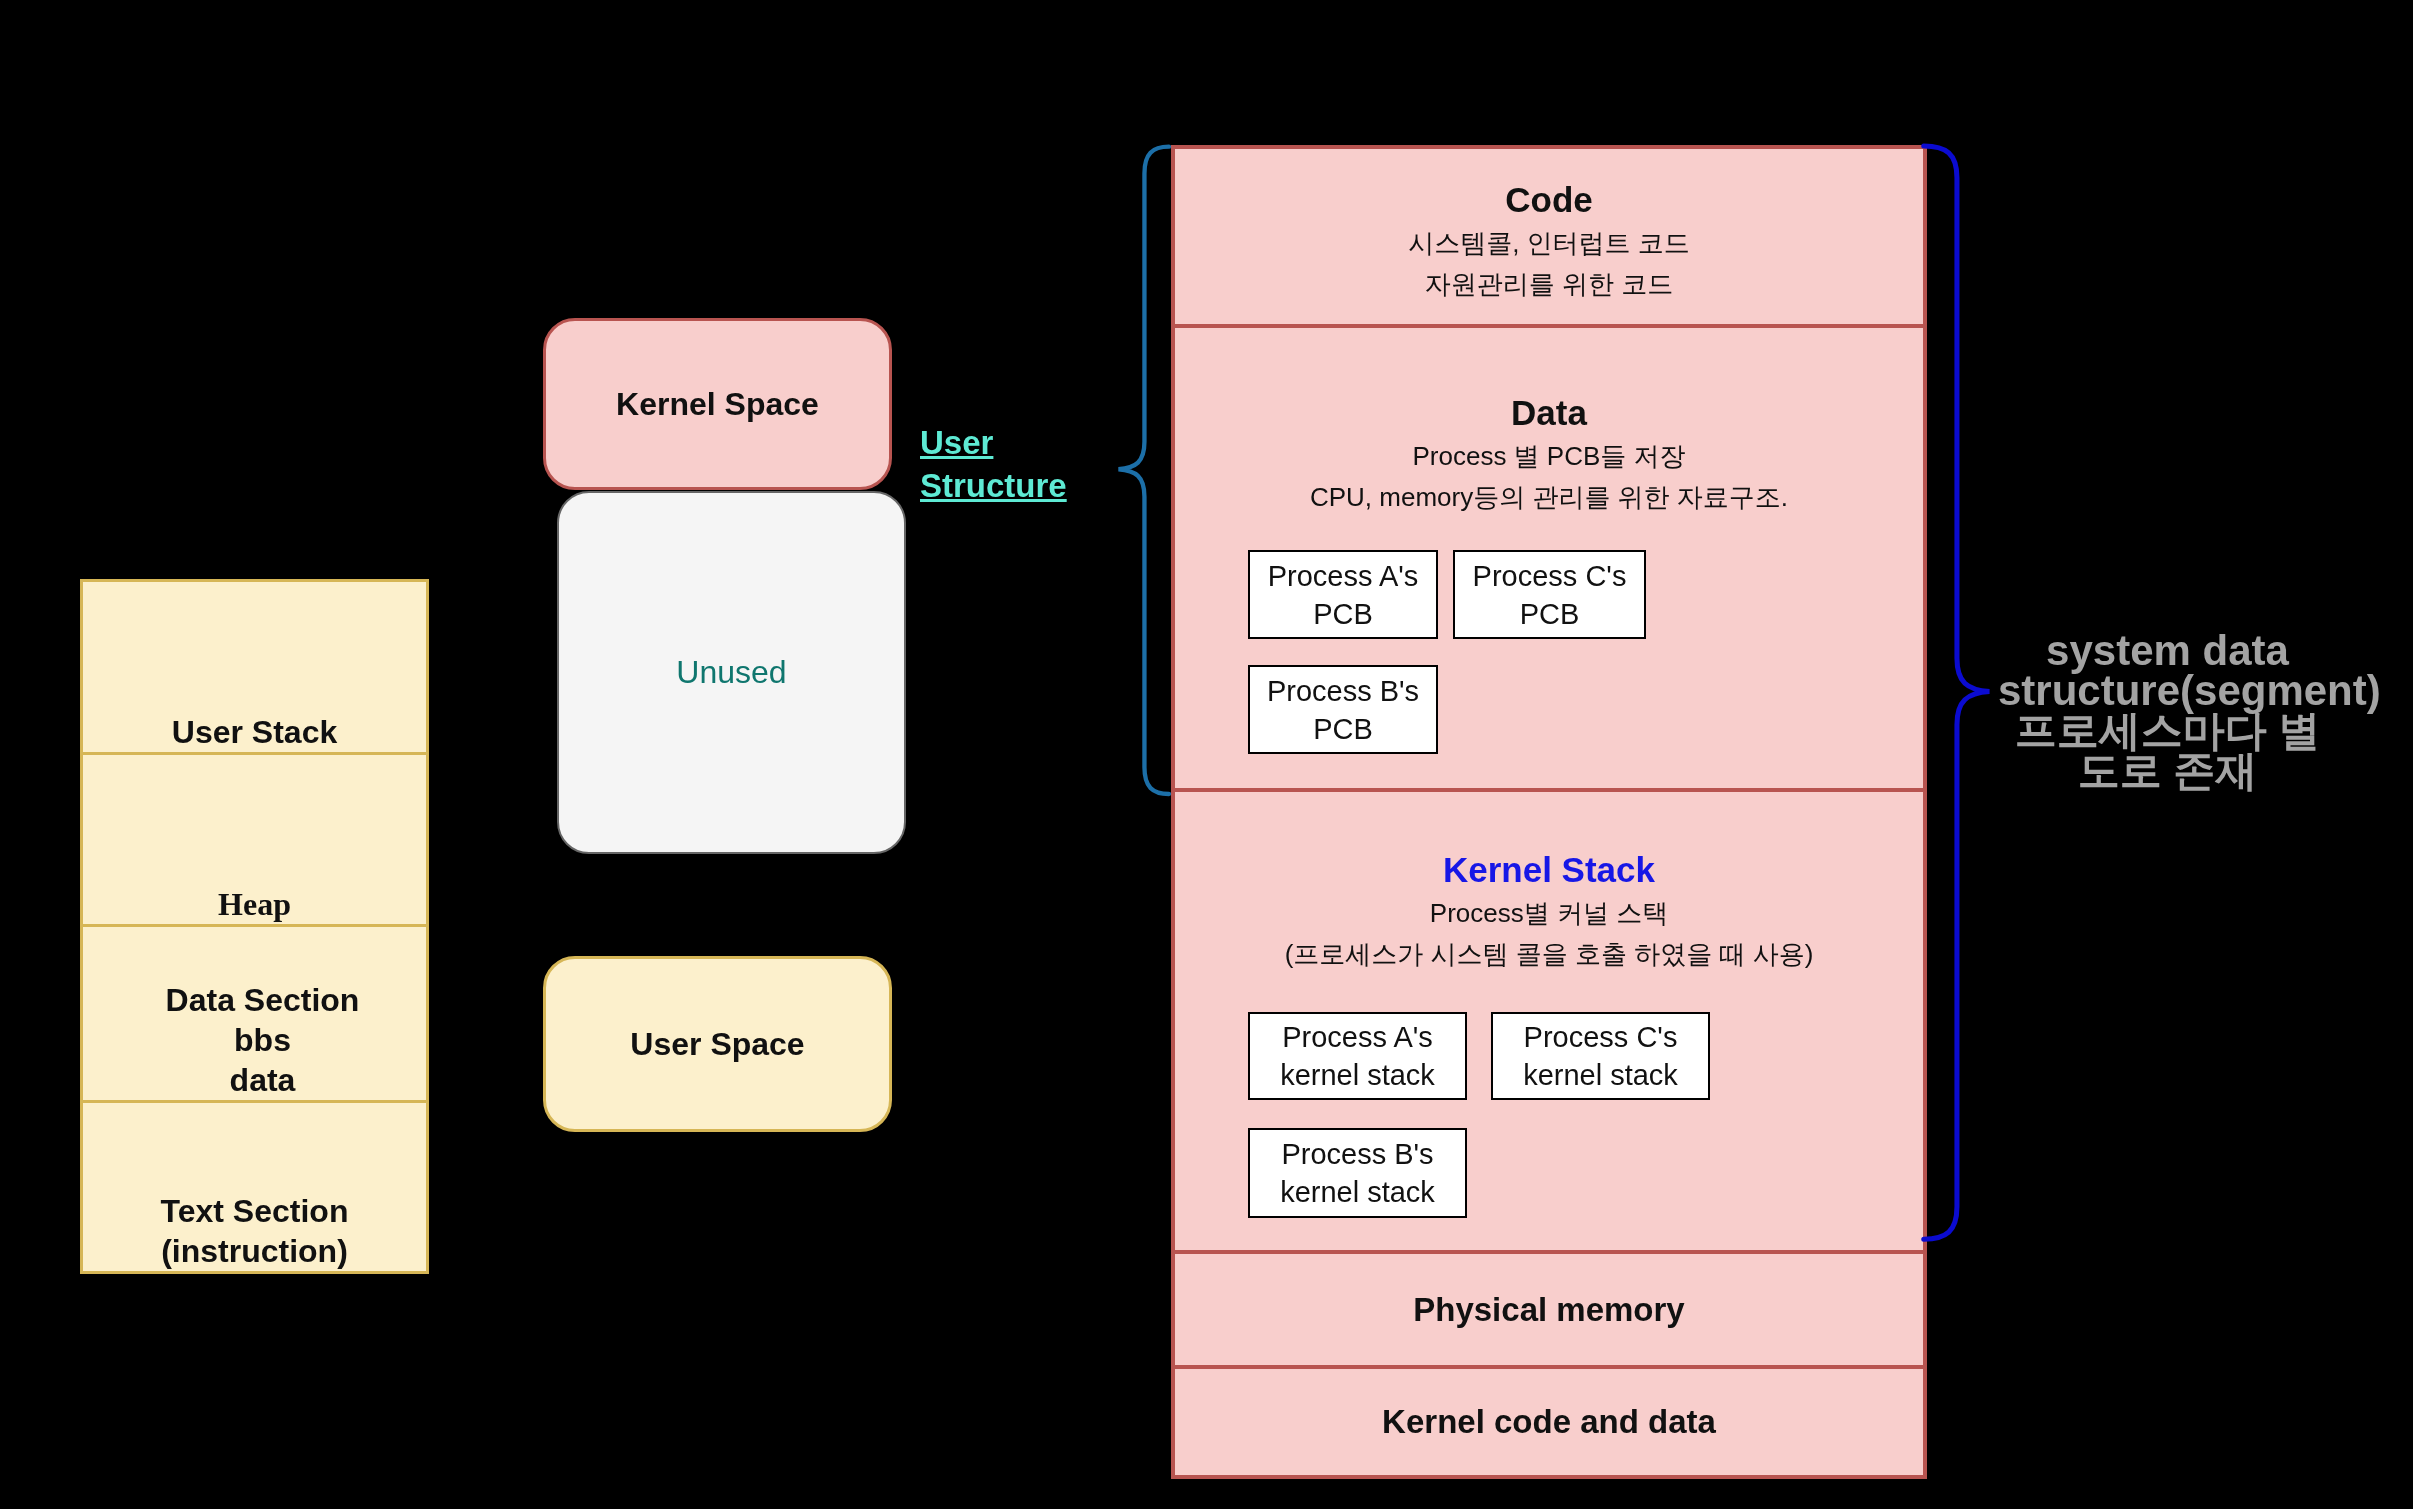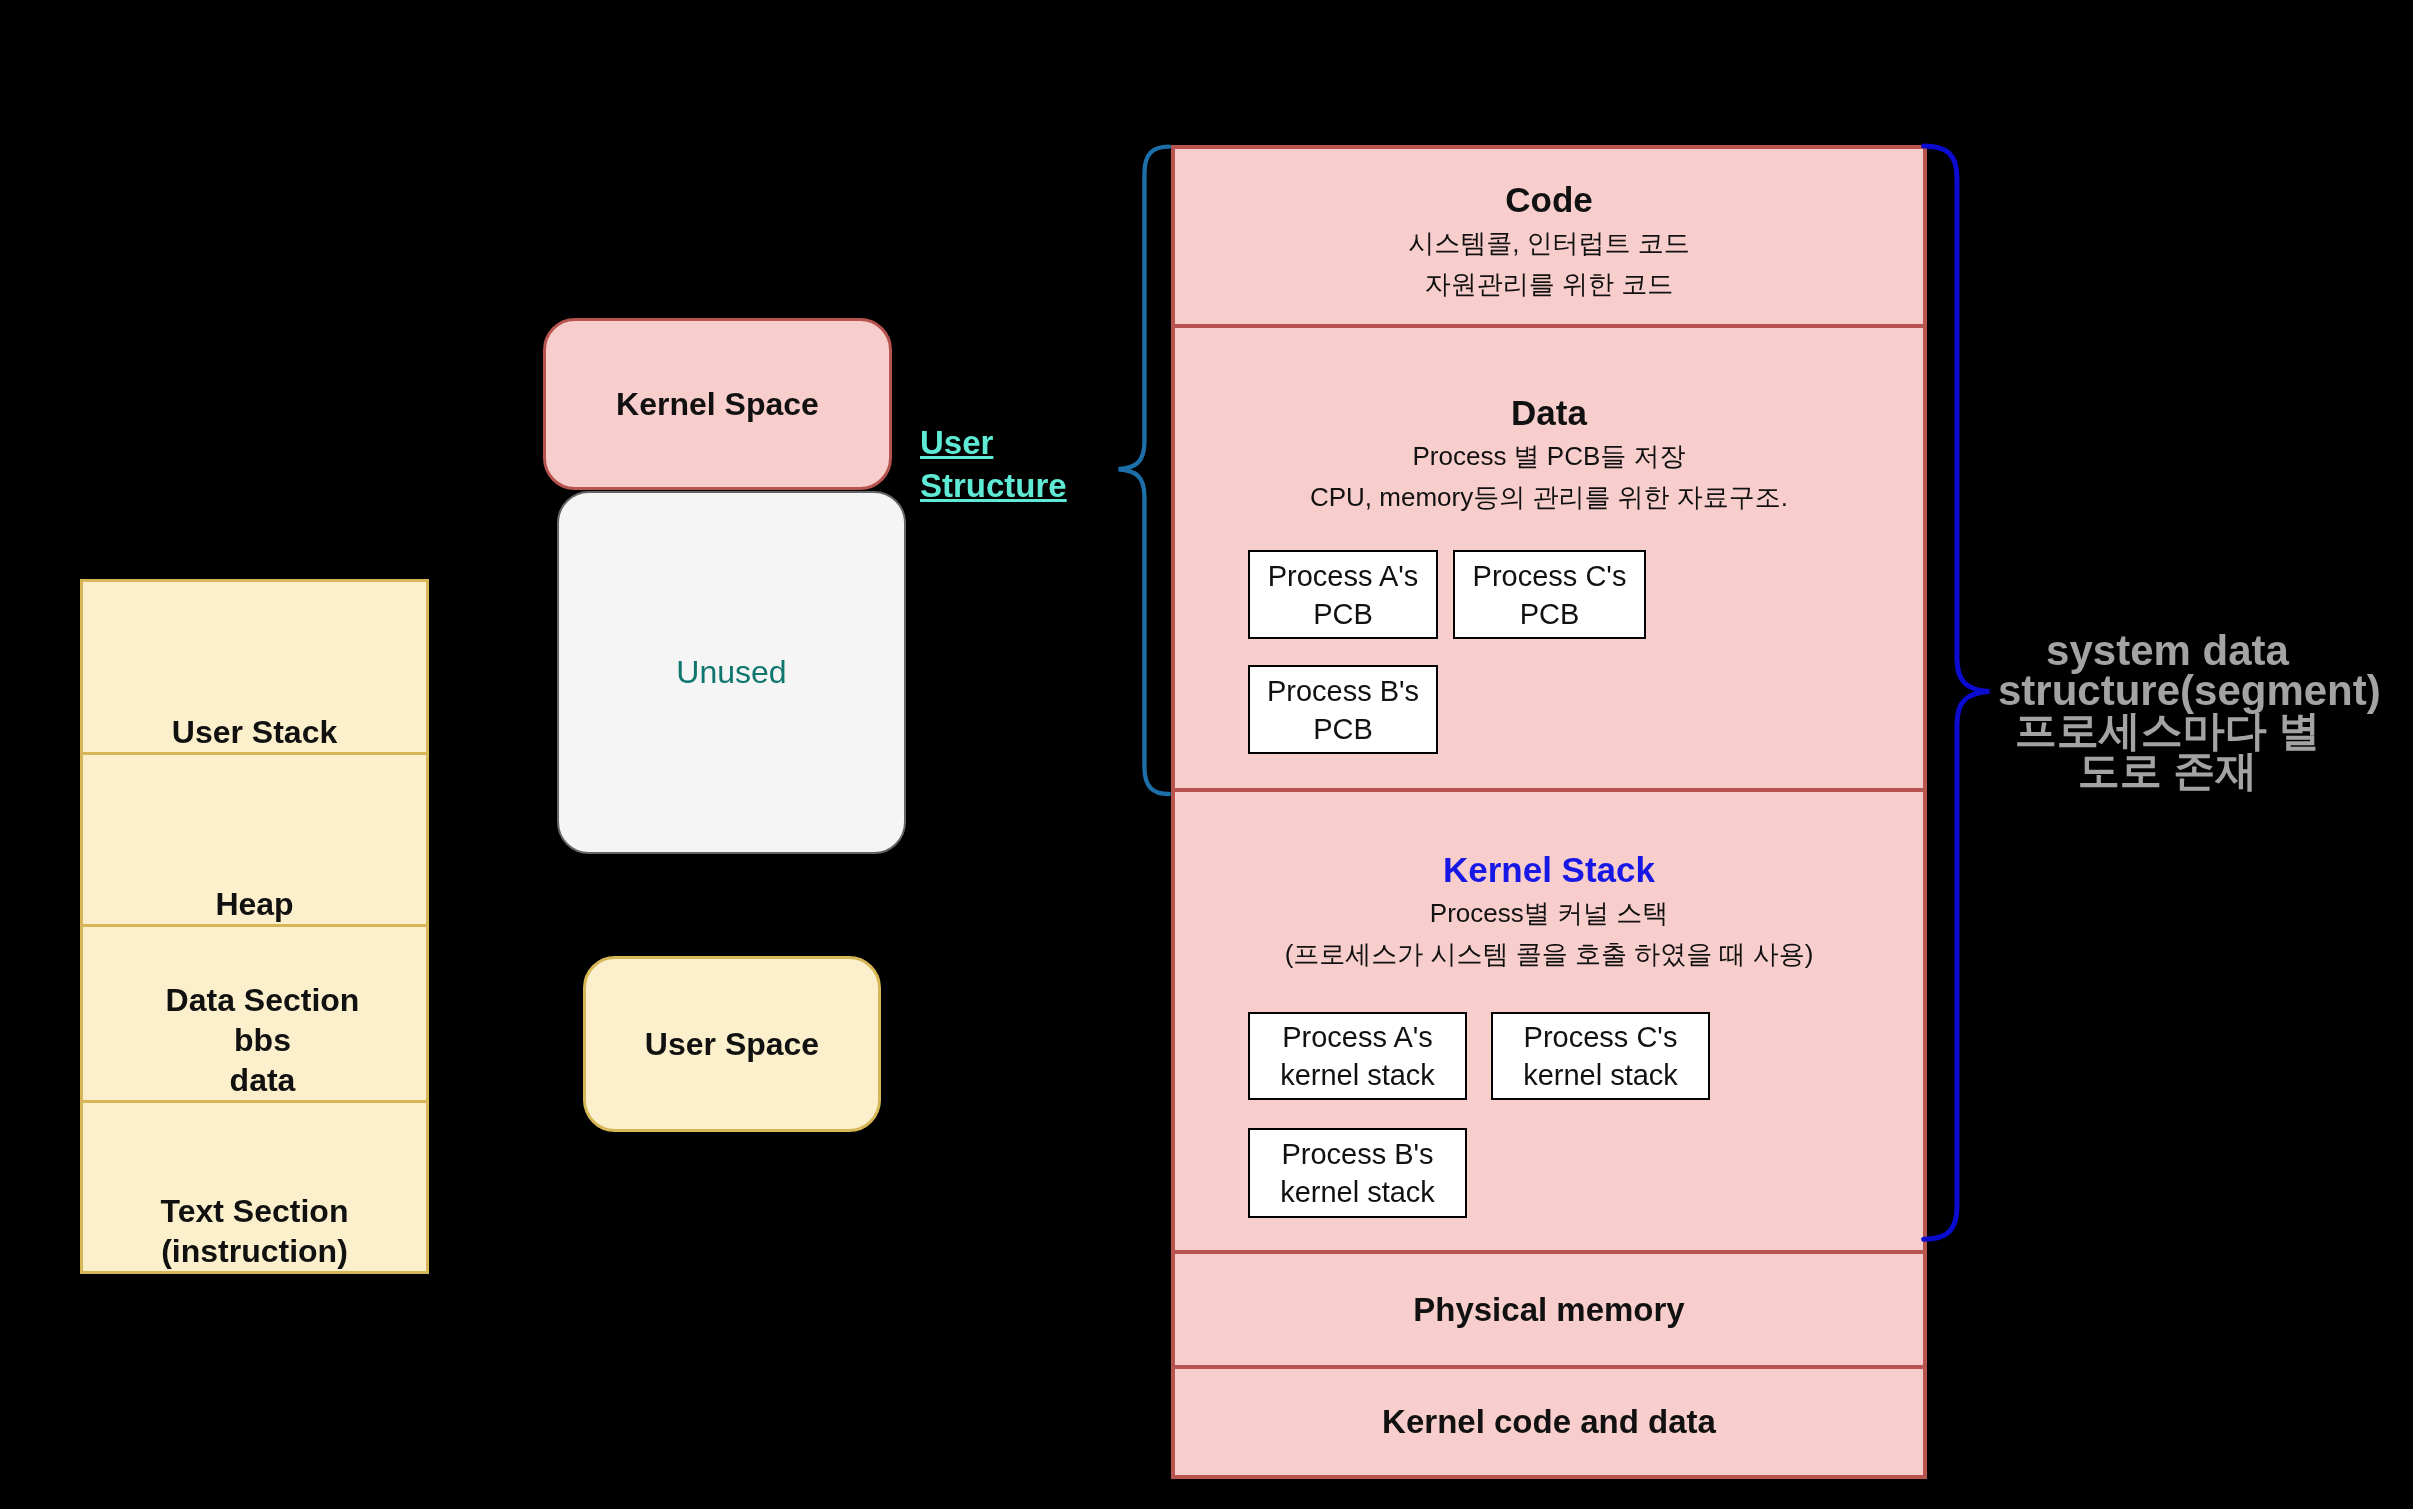--- a/index.html
+++ b/index.html
@@ -32,22 +32,22 @@
   }
   #mid-kernel {
     left:543px; top:318px; width:349px; height:172px;
     background:#F8CECC; border:3.6px solid #B85450; font-weight:bold;
   }
   #mid-unused {
     left:557px; top:491px; width:349px; height:363px;
     background:#F5F5F5; border:2.9px solid #666666; color:#0f766e;
   }
   #mid-user {
-    left:543px; top:956px; width:298px; height:176px;
-    background:#FCF0CC; border:3.6px solid #D6B656; font-weight:bold;margin-left:40px;
+    left:543px; top:956px; width:349px; height:176px;
+    background:#FCF0CC; border:3.6px solid #D6B656; font-weight:bold;
   }
 
   
   #right-box {
     left:1171px; top:145px; width:756px; height:1334px;
     background:#F8CECC; border:4.3px solid #B85450;
   }
   .rsec { position:absolute; left:0; right:0; box-sizing:border-box; text-align:center; }
   .rsec + .rsec { border-top:4.3px solid #B85450; }
   .rsec .title { font-size:35px; font-weight:bold; line-height:46px; }
@@ -86,21 +86,21 @@
 </style>
 </head>
 <body>
 
 <div id="canvas">
 
   <div id="left-box" class="abs">
     <div class="cell" style="flex:238 0 0;">
       <div>User Stack</div>
     </div>
-    <div class="cell" style="flex:237 0 0;">
+    <div class="cell" style="flex:237 0 0;font-family:Liberation Serif, serif;">
       <div>Heap</div>
     </div>
     <div class="cell" style="flex:242 0 0;padding-left:16px;">
       <div>Data Section</div>
       <div>bbs</div>
       <div>data</div>
     </div>
     <div class="cell" style="flex:236 0 0;">
       <div>Text Section</div>
       <div>(instruction)</div>

